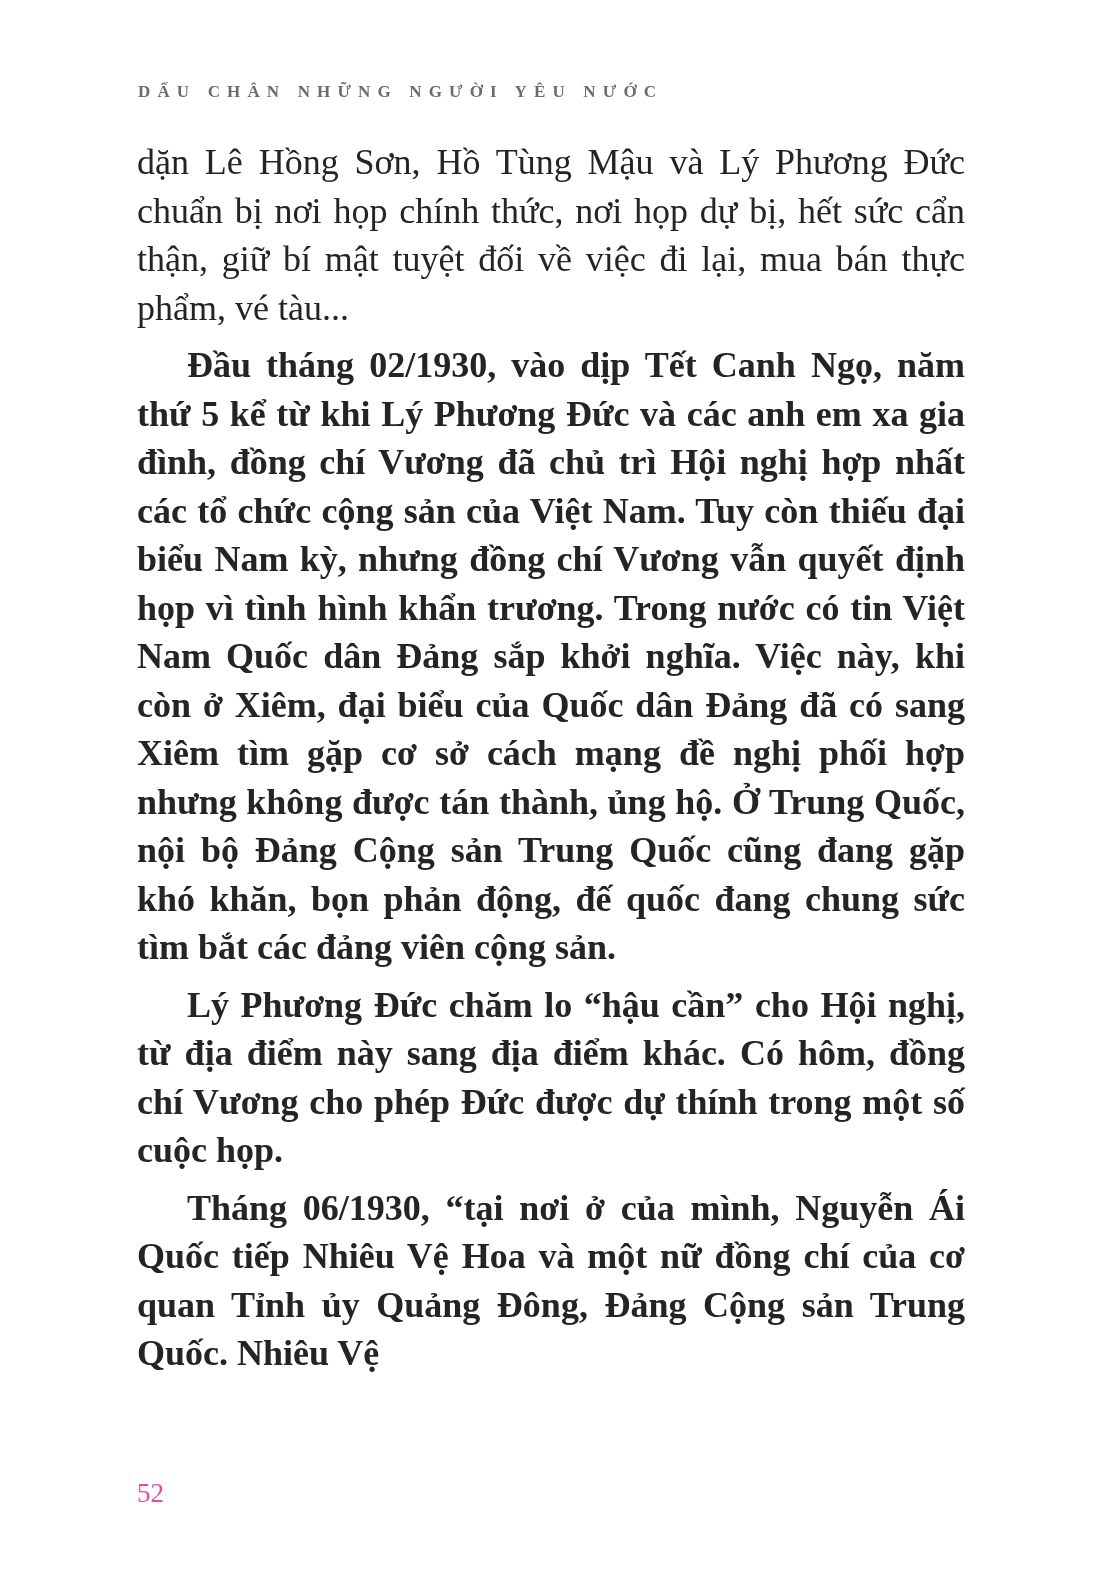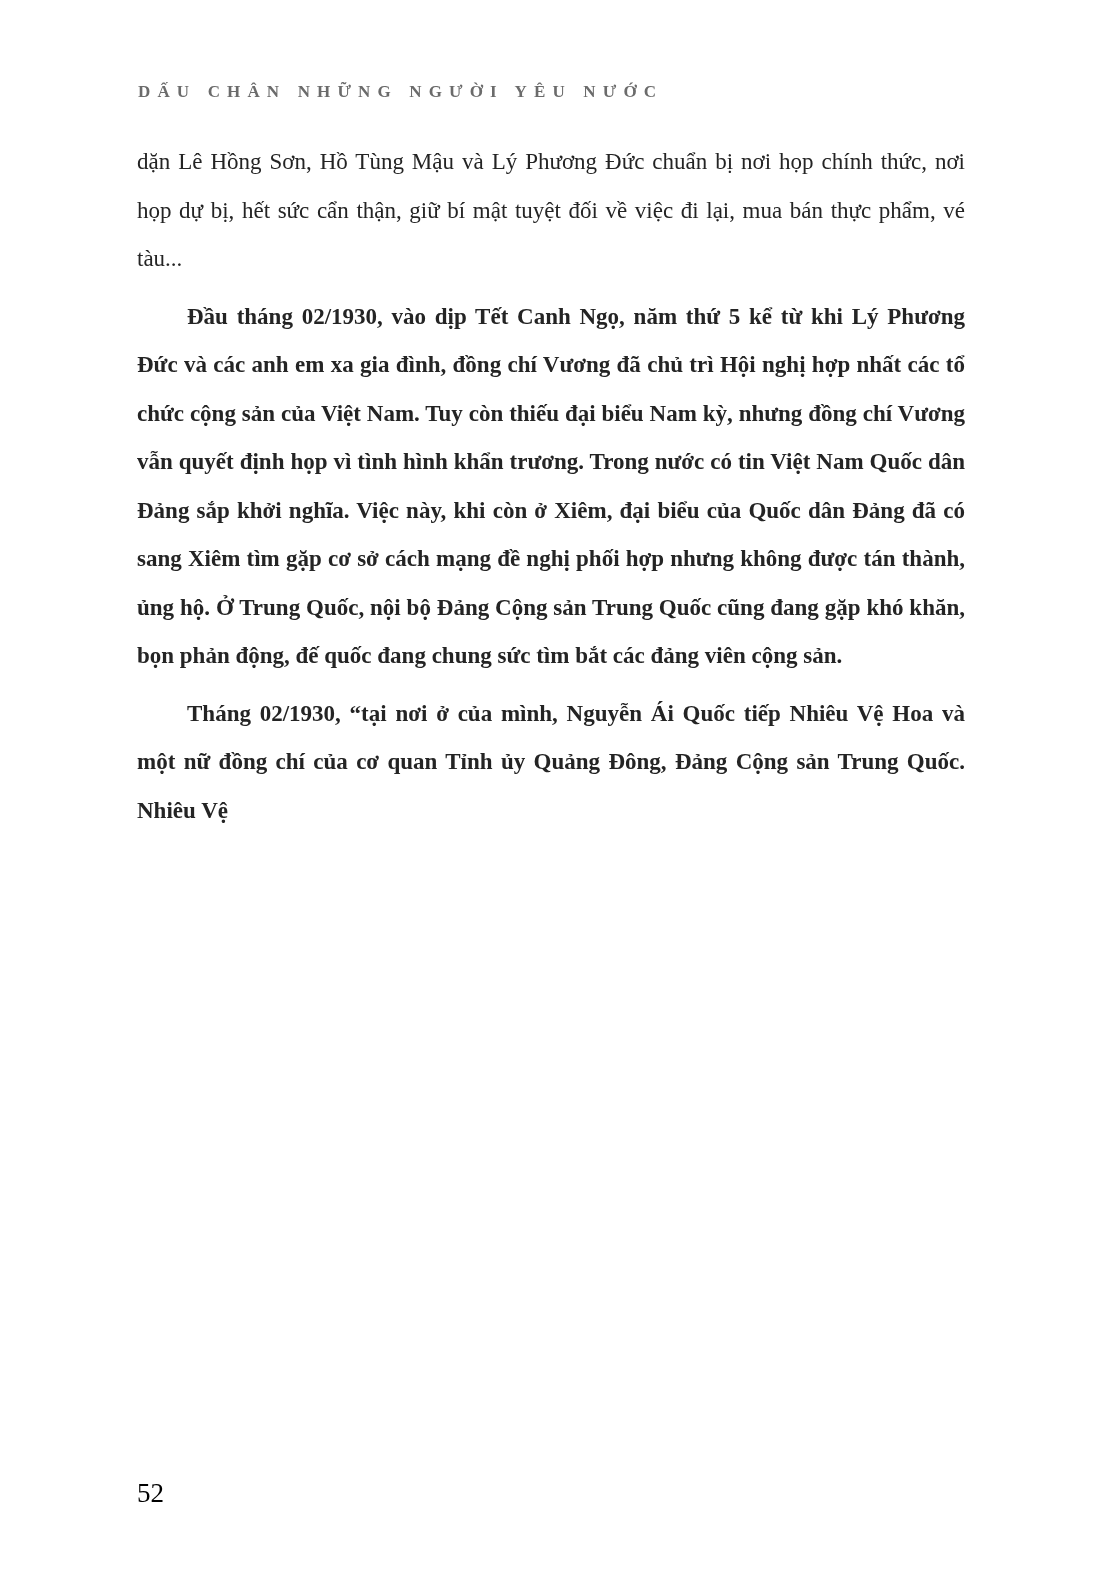--- a/index.html
+++ b/index.html
@@ -27,50 +27,51 @@
     letter-spacing: 0.42em;
     color: #6b6b6b;
     text-transform: uppercase;
     white-space: nowrap;
   }
   .body-text {
     position: absolute;
     top: 138px;
     left: 137px;
     width: 828px;
-    font-size: 23px;
+    font-size: 36px;
     line-height: 48.5px;
     text-align: justify;
     color: #242424;
   }
   .body-text p {
     margin: 0 0 9px 0;
     text-indent: 0;
   }
   .body-text p.indented {
     text-indent: 50px;
     font-weight: bold;
   }
   .page-number {
     position: absolute;
     left: 137px;
     top: 1478px;
     font-size: 27px;
-    color: #000000;
+    color: #ec4899;
     font-family: "Liberation Serif", "DejaVu Serif", serif;
   }
 </style>
 </head>
 <body>
 
 <div class="page">
 
   <div class="running-header">DẤU CHÂN NHỮNG NGƯỜI YÊU NƯỚC</div>
 
   <div class="body-text">
     <p>dặn Lê Hồng Sơn, Hồ Tùng Mậu và Lý Phương Đức chuẩn bị nơi họp chính thức, nơi họp dự bị, hết sức cẩn thận, giữ bí mật tuyệt đối về việc đi lại, mua bán thực phẩm, vé tàu...</p>
     <p class="indented">Đầu tháng 02/1930, vào dịp Tết Canh Ngọ, năm thứ 5 kể từ khi Lý Phương Đức và các anh em xa gia đình, đồng chí Vương đã chủ trì Hội nghị hợp nhất các tổ chức cộng sản của Việt Nam. Tuy còn thiếu đại biểu Nam kỳ, nhưng đồng chí Vương vẫn quyết định họp vì tình hình khẩn trương. Trong nước có tin Việt Nam Quốc dân Đảng sắp khởi nghĩa. Việc này, khi còn ở Xiêm, đại biểu của Quốc dân Đảng đã có sang Xiêm tìm gặp cơ sở cách mạng đề nghị phối hợp nhưng không được tán thành, ủng hộ. Ở Trung Quốc, nội bộ Đảng Cộng sản Trung Quốc cũng đang gặp khó khăn, bọn phản động, đế quốc đang chung sức tìm bắt các đảng viên cộng sản.</p>
-    <p class="indented">Tháng 02/1930, “tại nơi ở của mình, Nguyễn Ái Quốc tiếp Nhiêu Vệ Hoa và một nữ đồng chí của cơ quan Tỉnh ủy Quảng Đông, Đảng Cộng sản Trung Quốc. Nhiêu Vệ</p>
+    <p class="indented">Lý Phương Đức chăm lo “hậu cần” cho Hội nghị, từ địa điểm này sang địa điểm khác. Có hôm, đồng chí Vương cho phép Đức được dự thính trong một số cuộc họp.</p>
+    <p class="indented">Tháng 06/1930, “tại nơi ở của mình, Nguyễn Ái Quốc tiếp Nhiêu Vệ Hoa và một nữ đồng chí của cơ quan Tỉnh ủy Quảng Đông, Đảng Cộng sản Trung Quốc. Nhiêu Vệ</p>
   </div>
 
   <div class="page-number">52</div>
 
 </div>
 
 </body></html>

